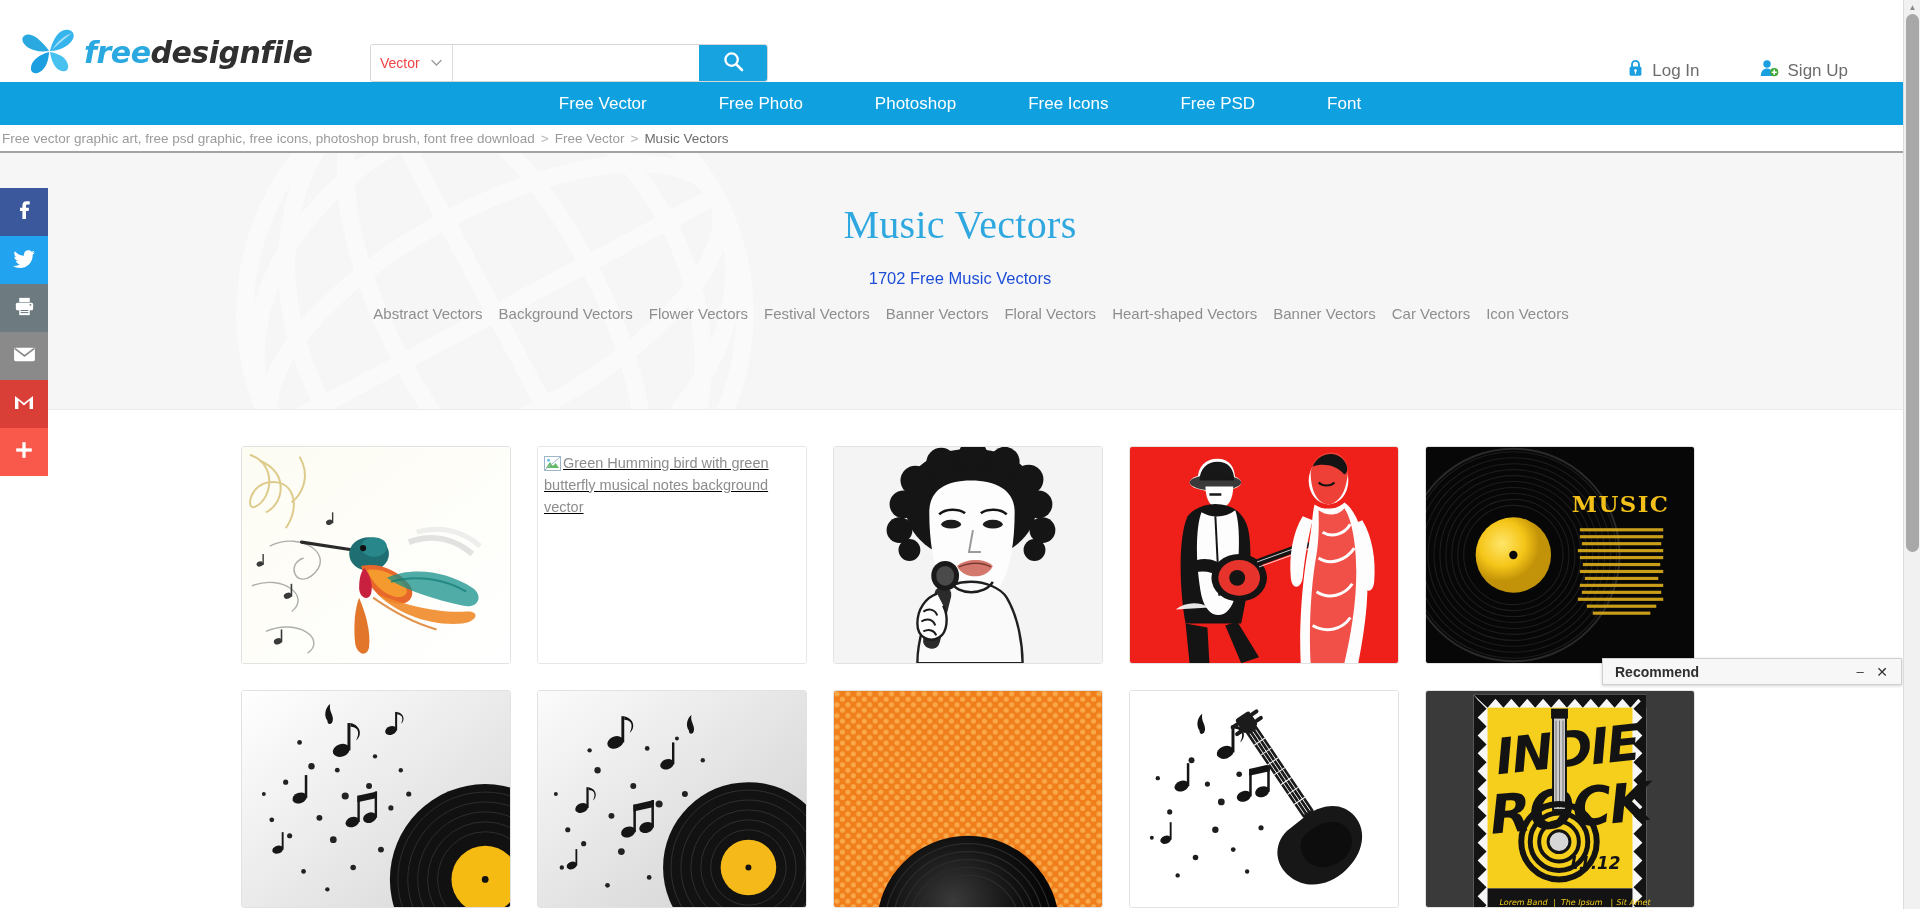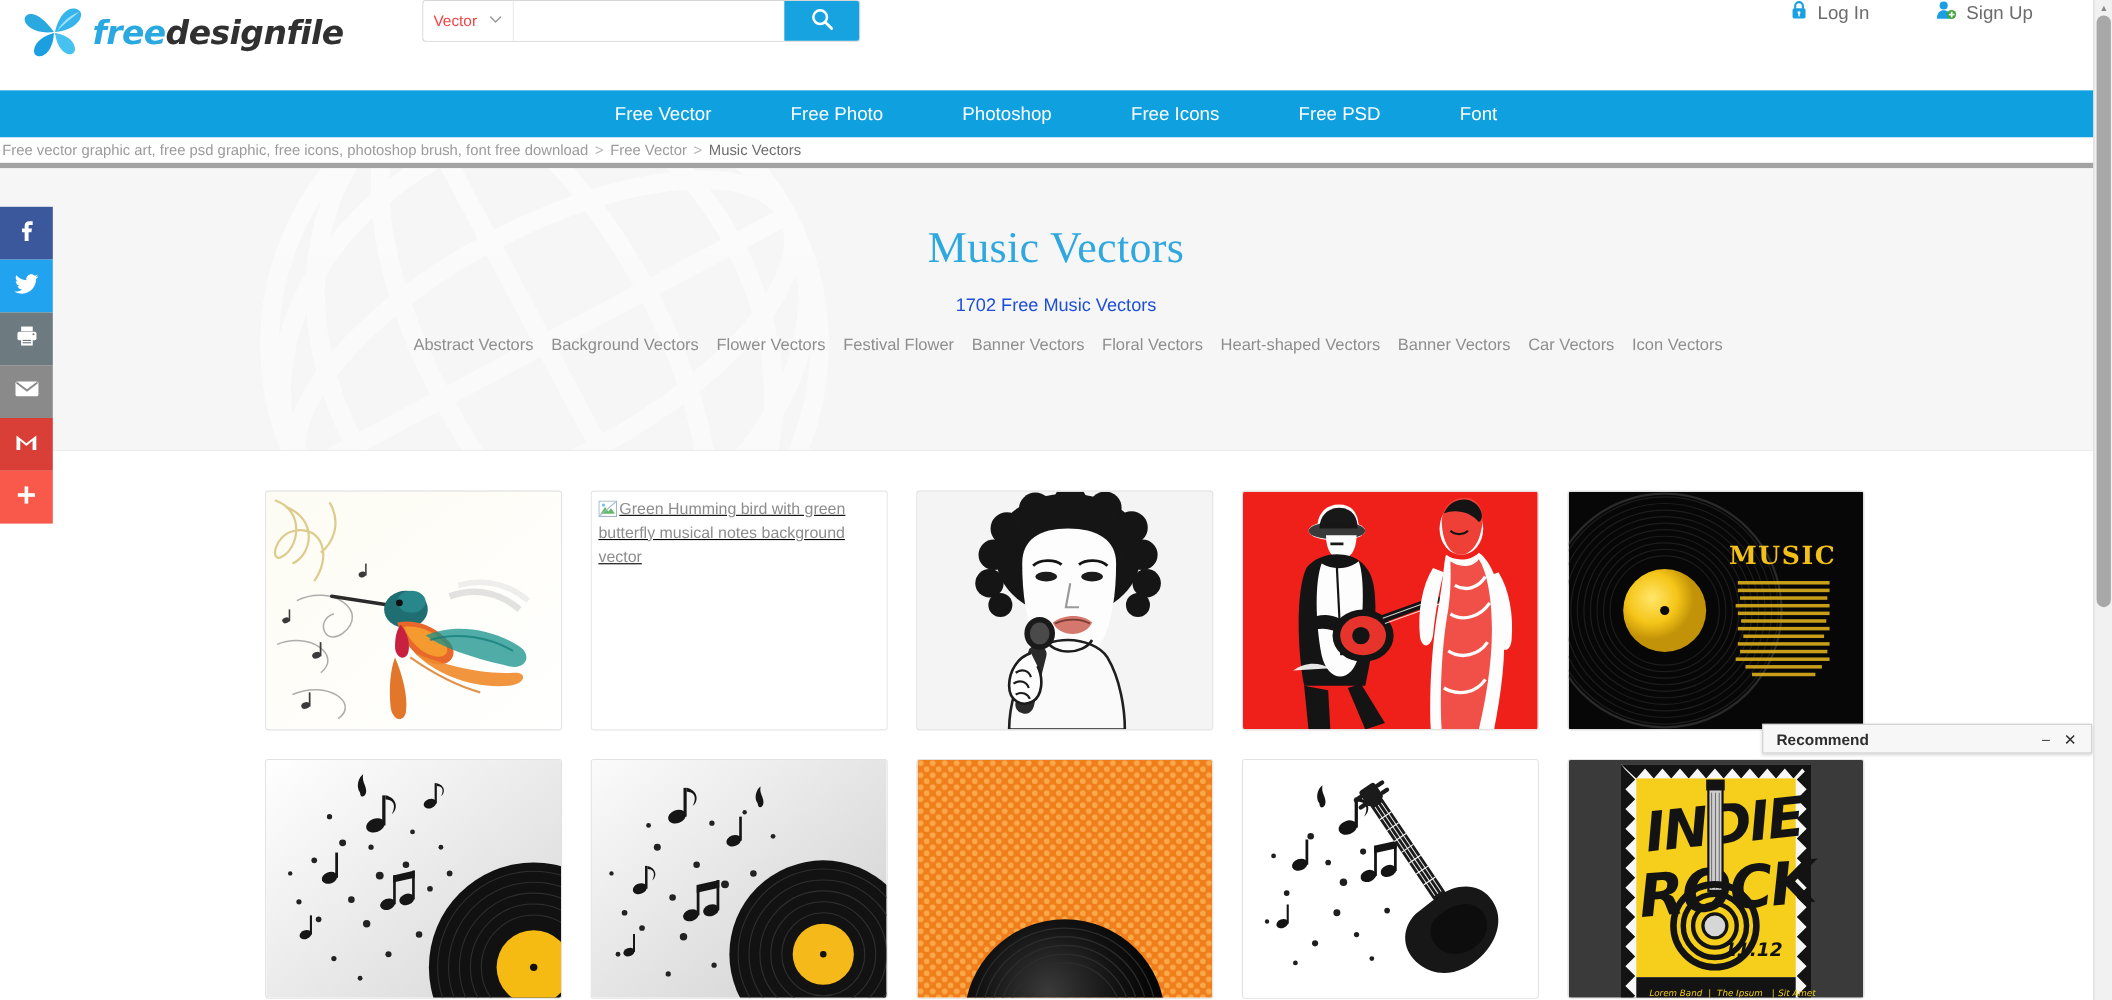--- a/index.html
+++ b/index.html
@@ -13,22 +13,21 @@
   }
 
   .page { position: relative; width: 1920px; height: 909px; overflow: hidden; background:#fff; }
 
   
   .header {
     position: relative;
     height: 82px;
     background: #ffffff;
     display: flex;
-    align-items: flex-start;
-    gap: 14px;
+    align-items: flex-end;
   }
   .logo-wrap {
     display: flex; align-items: center;
     margin-left: 22px;
     width: 280px;
     height: 60px;
   }
   .logo-mark { width: 58px; height: 52px; position: relative; flex: none; }
   .logo-text {
     font-family: "DejaVu Sans", sans-serif;
@@ -128,21 +127,21 @@
 
   
   .breadcrumb {
     height: 28px;
     display: flex;
     align-items: center;
     font-size: 13.5px;
     color: #9b9b9b;
     background: #fff;
     padding-left: 2px;
-    border-bottom: 5px solid #a3a3a3;
+    border-bottom: 2px solid #a3a3a3;
   }
   .bc-seg { color: #9b9b9b; text-decoration: none; cursor: pointer; }
   .bc-sep { margin: 0 6px; color: #b4b4b4; }
   .bc-current { color: #6d6d6d; cursor: pointer; }
 
   
   .hero {
     position: relative;
     height: 257px;
     background: #f6f6f6;
@@ -404,21 +403,21 @@
       </svg>
     </div>
 
     <div class="hero-inner">
       <h1 class="hero-title">Music Vectors</h1>
       <div class="hero-count">1702 Free Music Vectors</div>
       <div class="hero-tags">
         <a class="hero-tag">Abstract Vectors</a>
         <a class="hero-tag">Background Vectors</a>
         <a class="hero-tag">Flower Vectors</a>
-        <a class="hero-tag">Festival Flower</a>
+        <a class="hero-tag">Festival Vectors</a>
         <a class="hero-tag">Banner Vectors</a>
         <a class="hero-tag">Floral Vectors</a>
         <a class="hero-tag">Heart-shaped Vectors</a>
         <a class="hero-tag">Banner Vectors</a>
         <a class="hero-tag">Car Vectors</a>
         <a class="hero-tag">Icon Vectors</a>
       </div>
     </div>
   </div>
 

